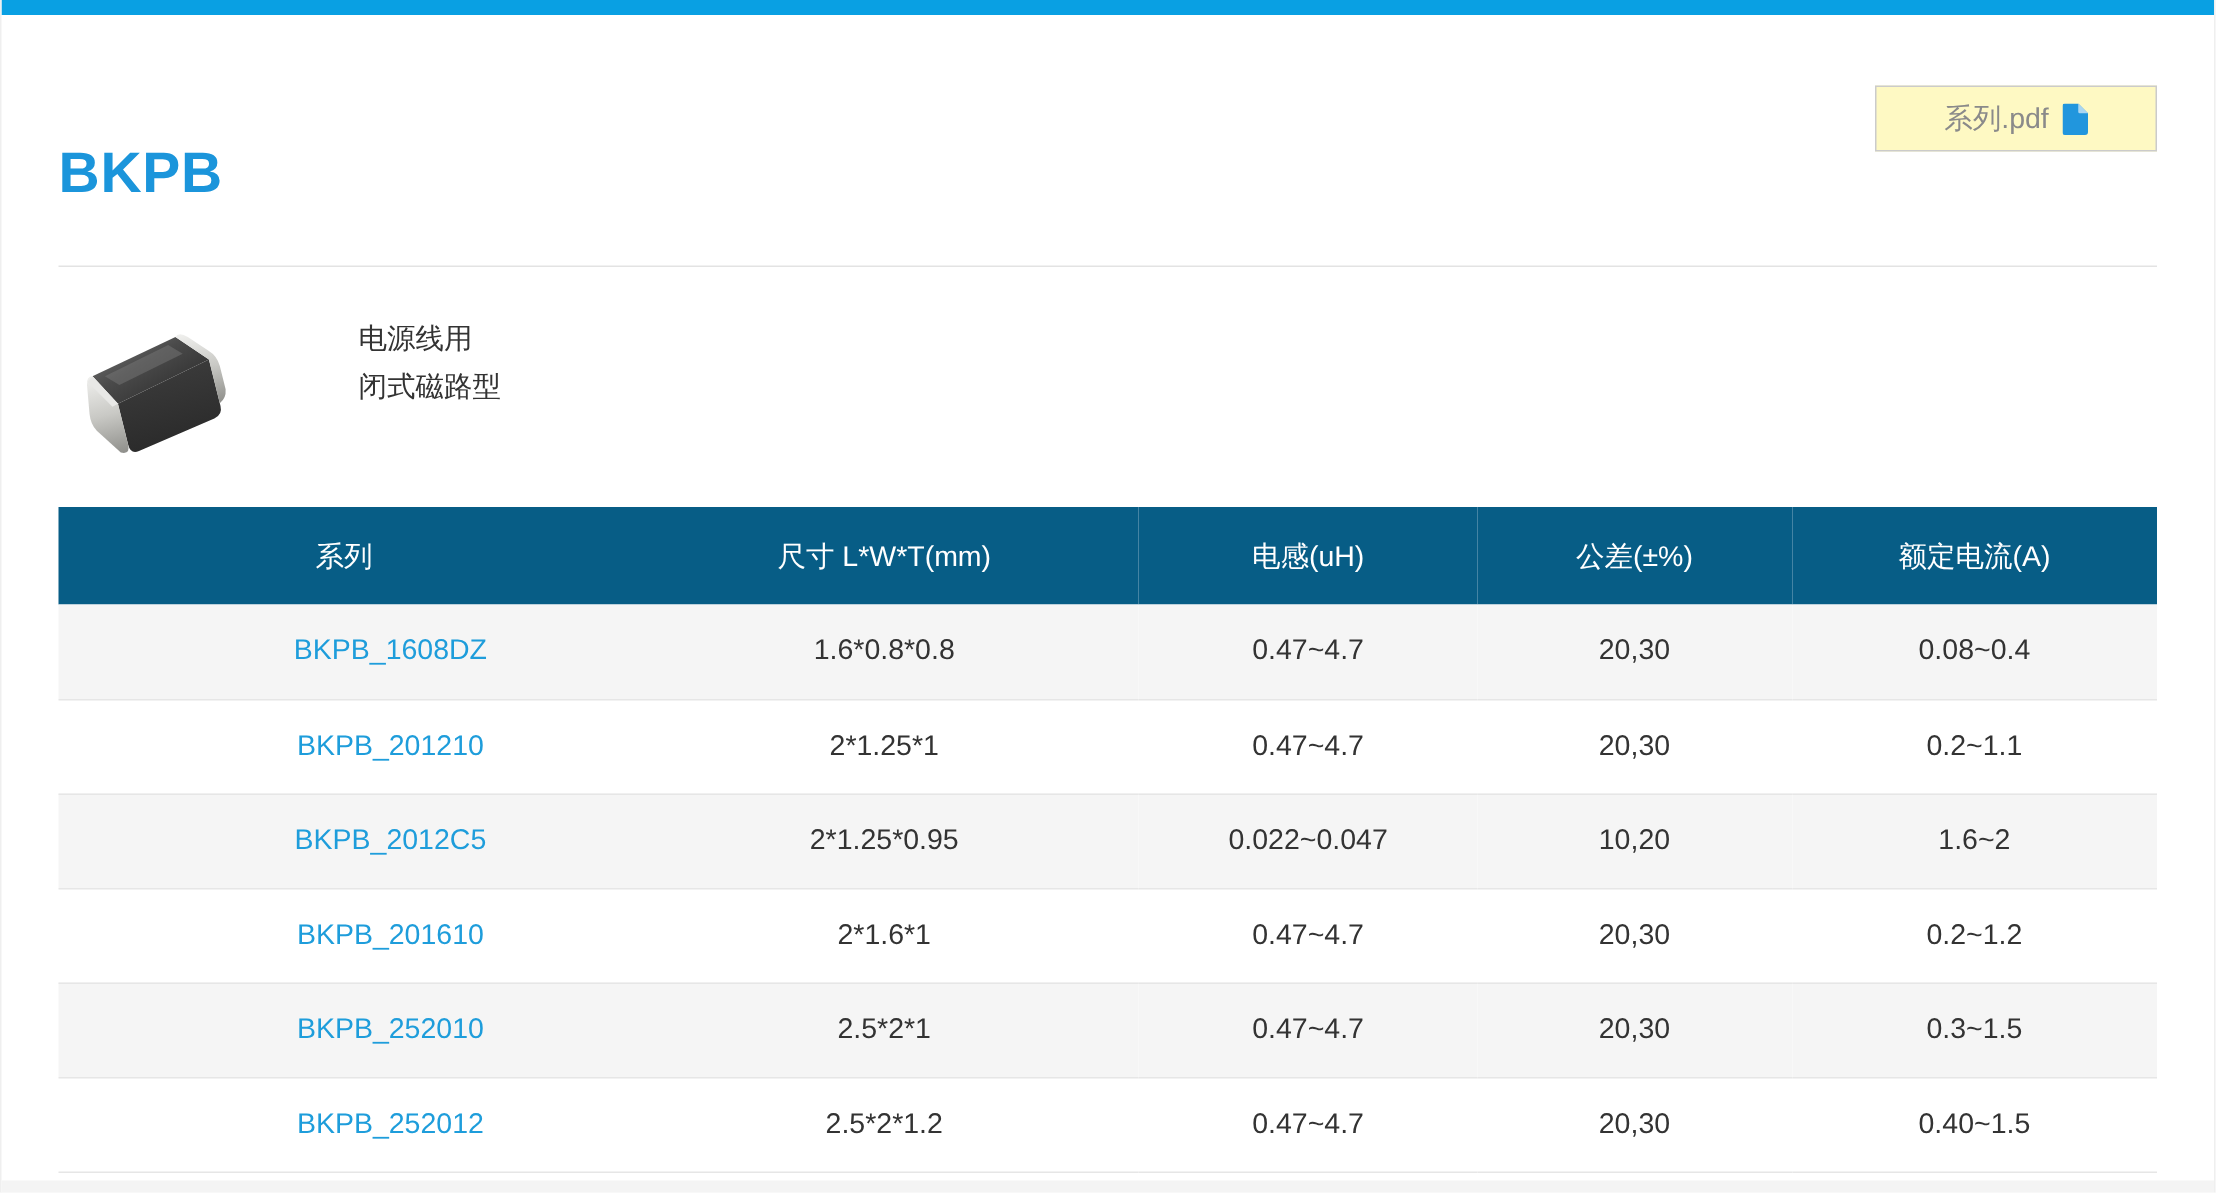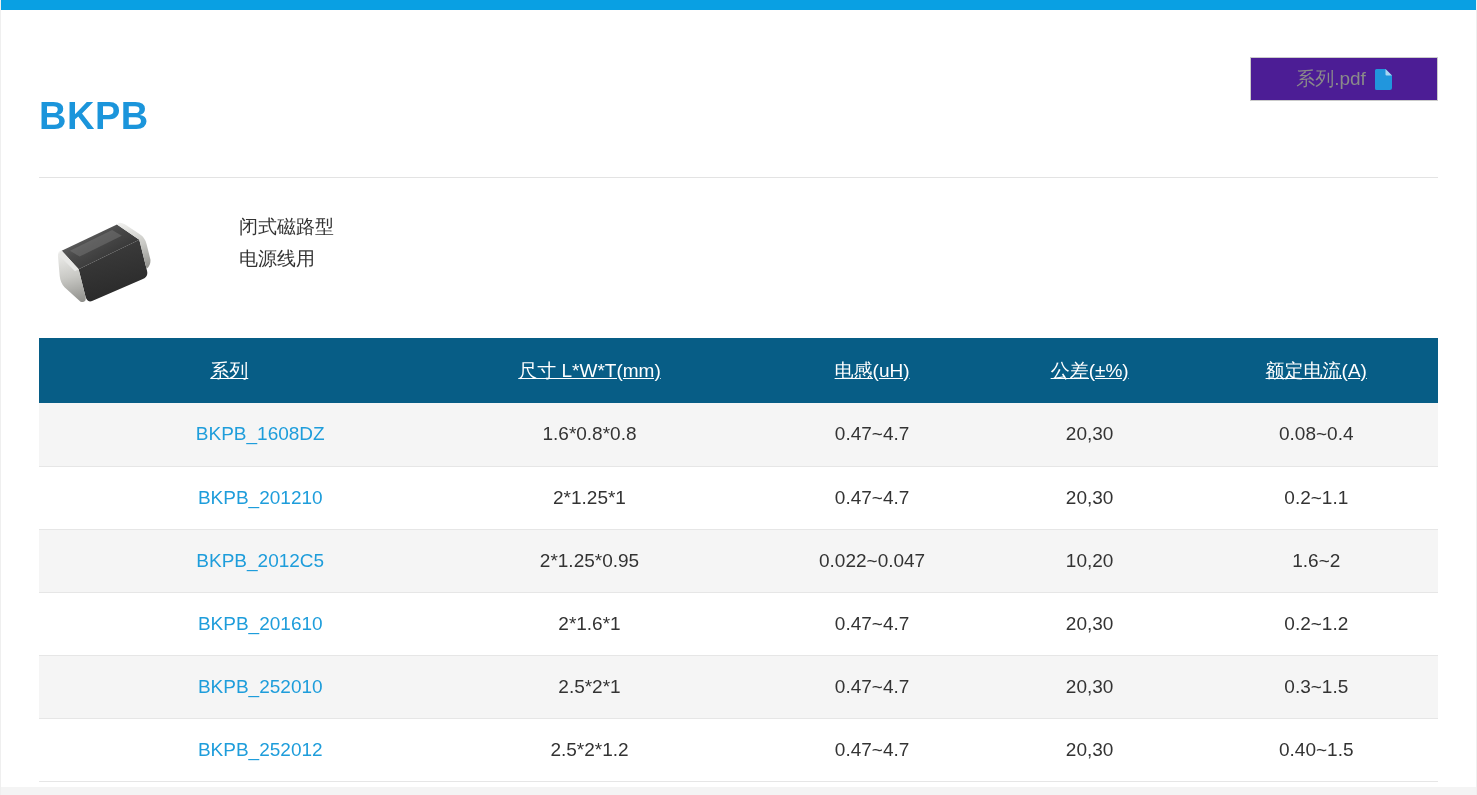--- a/index.html
+++ b/index.html
@@ -37,21 +37,21 @@
     line-height: 44px;
     margin-top: 48px;
   }
   .pdf-button {
     display: flex;
     align-items: center;
     justify-content: center;
     gap: 9px;
     width: 188px;
     height: 44px;
-    background: #4c1d95;
+    background: #fef9c3;
     border: 1px solid #cbcbcb;
     color: #8a8a8a;
     font-size: 19px;
     cursor: pointer;
     margin-top: 11px;
   }
   .pdf-icon { display: inline-block; width: 17px; height: 21px; }
   .title-divider {
     margin: 39px 38px 0 38px;
     border-top: 1px solid #e3e3e3;
@@ -79,21 +79,20 @@
     border-collapse: collapse;
     table-layout: fixed;
   }
   .spec-table thead th {
     background: #075d86;
     color: #ffffff;
     font-weight: 400;
     font-size: 19px;
     height: 65px;
     text-align: center;
-    text-decoration: underline;
   }
   .spec-table tbody td {
     height: 63px;
     font-size: 19px;
     color: #333333;
     text-align: center;
     border-bottom: 1px solid #e6e6e6;
   }
   .spec-table tbody tr:nth-child(odd) { background: #f5f5f5; }
   .spec-table tbody tr:nth-child(even) { background: #ffffff; }
@@ -168,22 +167,22 @@
           <path d="M18 26 L30 48 L30 76 Q30 83 24 80 L12 62 Q9 57 10 50 L13 31 Q14 25 18 26 Z" fill="url(#capGrad)"></path>
           <path d="M18 26 L30 48 L26 49 L14 29 Z" fill="#e8e8e6"></path>
 
           <path d="M78 14 L96 34 L96 64 Q101 62 102 56 L102 40 Q102 33 97 28 L86 16 Q81 11 78 14 Z" fill="url(#capGrad)"></path>
 
           <path d="M26 28 L72 18 L80 26 L34 36 Z" fill="#7c7c7c" opacity="0.45"></path>
         </g>
       </svg>
     </div>
     <div class="product-desc">
+      <div>电源线用</div>
       <div>闭式磁路型</div>
-      <div>电源线用</div>
     </div>
   </div>
 
   <div class="spec-table-wrap">
     <table class="spec-table">
       <colgroup>
         <col class="col-series">
           <col class="col-size">
           <col class="col-ind">
           <col class="col-tol">

